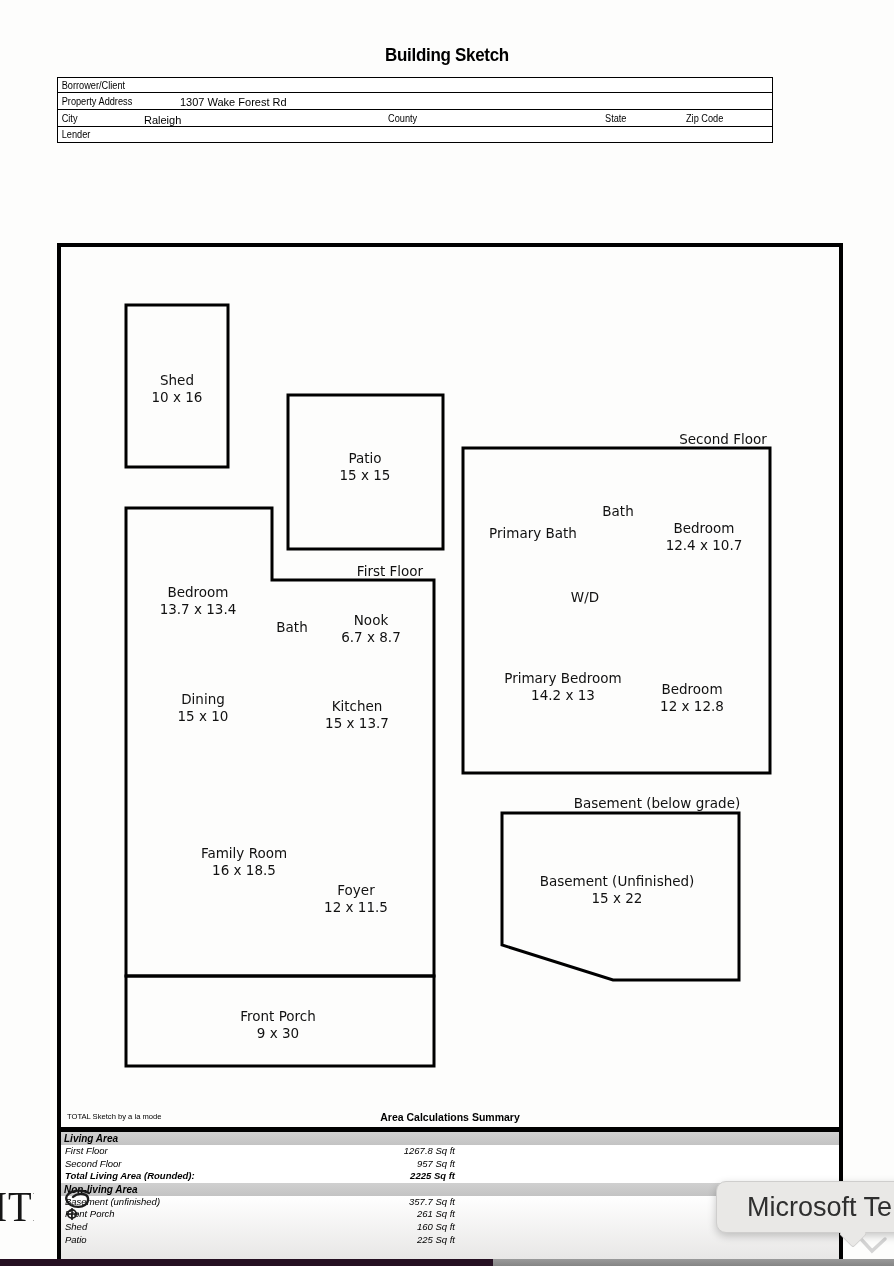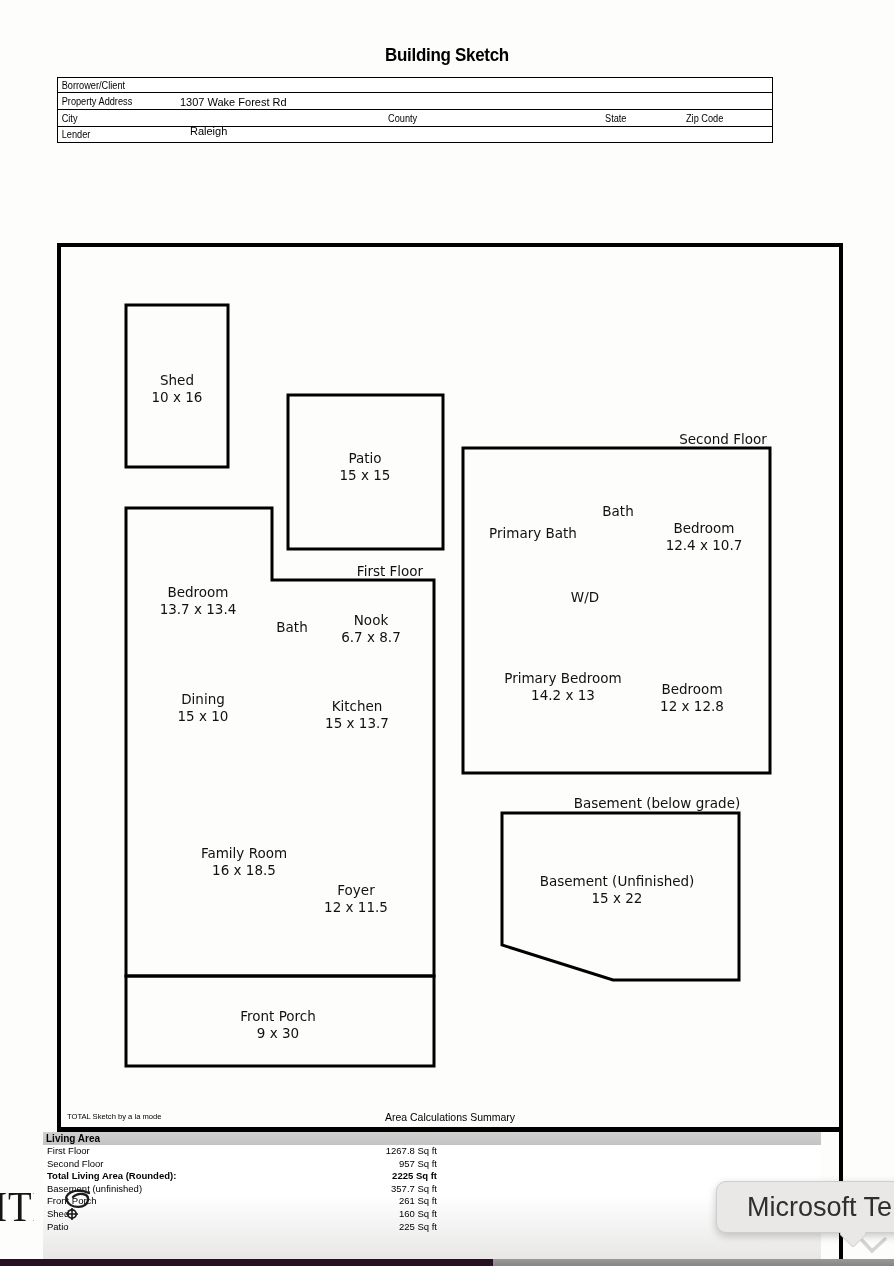--- a/index.html
+++ b/index.html
@@ -9,44 +9,44 @@
 
   
   .doc-title{position:absolute;left:0;top:45px;width:894px;height:24px;text-align:center;
              font-size:17.5px;font-weight:bold;letter-spacing:-.3px;transform:scaleX(.97);}
   .form{position:absolute;left:57px;top:77px;width:716px;border:1.5px solid #000;background:#fff;}
   .frow{position:relative;display:flex;align-items:center;border-bottom:1px solid #000;}
   .frow:last-child{border-bottom:none;}
   .r1{height:15px;} .r2{height:17px;} .r3{height:17px;} .r4{height:15px;align-items:center;}
   .flabel{font-size:10px;padding-left:4px;transform:scaleX(.92);transform-origin:left;white-space:nowrap;}
   .fvalue{position:absolute;font-size:11px;white-space:nowrap;}
-  .pv{left:86px;top:3px;margin-left:36px;} .cv{left:86px;top:15px;margin-left:46px;}
+  .pv{left:86px;top:3px;margin-left:36px;} .cv{left:86px;top:4px;}
   .county{position:absolute;left:330px;padding:0;} .state{position:absolute;left:547px;padding:0;}
   .zip{position:absolute;left:628px;padding:0;}
 
   
   .bg-text{position:absolute;left:0;top:1184px;width:34px;height:46px;overflow:hidden;z-index:0;}
   .bg-text span{font-family:"Liberation Serif",serif;font-size:42px;line-height:46px;
                 letter-spacing:1px;color:#161616;margin-left:-9px;display:inline-block;transform:scaleX(.92);}
 
   
   .sketch{position:absolute;left:57px;top:243px;width:786px;height:1023px;
           border:4px solid #000;border-bottom:none;z-index:1;}
   .sketch svg{position:absolute;left:0;top:0;}
   .rm{position:absolute;transform:translate(-50%,-50%);text-align:center;white-space:nowrap;
       font-family:"DejaVu Sans",sans-serif;font-size:13.5px;line-height:16.5px;color:#111;}
 
   
   .brand{position:absolute;left:67px;top:1110px;font-size:8px;line-height:14px;z-index:2;
          transform:scaleX(.95);transform-origin:left;white-space:nowrap;}
   .sum-heading{position:absolute;left:57px;top:1109px;width:786px;text-align:center;
-               font-size:10.5px;font-weight:normal;line-height:16px;z-index:2;}
+               font-size:10.5px;font-weight:bold;line-height:16px;z-index:2;}
   .thick-line{position:absolute;left:57px;top:1127px;width:786px;height:5px;background:#000;z-index:2;}
-  .sum-body{position:absolute;left:43px;top:1132px;width:778px;height:127px;z-index:2;
-            background:linear-gradient(180deg,#ffffff 50%,#e8e7e6 100%);}
+  .sum-body{position:absolute;left:61px;top:1132px;width:778px;height:127px;z-index:2;
+            background:linear-gradient(180deg,#ffffff 50%,#e8e7e6 100%);font-style:italic;}
   .sbar{height:13px;line-height:13px;background:linear-gradient(180deg,#d0d0d0,#c3c3c3);
         font-size:10px;font-weight:bold;padding-left:3px;position:relative;}
   .srow{height:12.6px;line-height:12.6px;font-size:9.5px;position:relative;}
   .sl{padding-left:4px;white-space:nowrap;}
   .sv{position:absolute;left:250px;top:0;width:144px;text-align:right;white-space:nowrap;}
   .b{font-weight:bold;}
 
   
   .bar-left{position:absolute;left:0;top:1259px;width:493px;height:7px;background:#261022;z-index:3;}
   .bar-right{position:absolute;left:493px;top:1259px;width:401px;height:7px;
@@ -182,20 +182,23 @@
     <span class="sv"><span>1267.8</span> <span>Sq ft</span></span>
   </div>
   <div class="srow" data-name="table-row">
     <span class="sl">Second Floor</span>
     <span class="sv"><span>957</span> <span>Sq ft</span></span>
   </div>
   <div class="srow b" data-name="table-row-total">
     <span class="sl">Total Living Area (Rounded):</span>
     <span class="sv"><span>2225</span> <span>Sq ft</span></span>
   </div>
+  <div class="sbar" data-name="section-header-non-living-area">
+    <span>Non-living Area</span>
+  </div>
   <div class="srow" data-name="table-row">
     <span class="sl">Basement (unfinished)</span>
     <span class="sv"><span>357.7</span> <span>Sq ft</span></span>
   </div>
   <div class="srow" data-name="table-row">
     <span class="sl">Front Porch</span>
     <span class="sv"><span>261</span> <span>Sq ft</span></span>
   </div>
   <div class="srow" data-name="table-row">
     <span class="sl">Shed</span>

